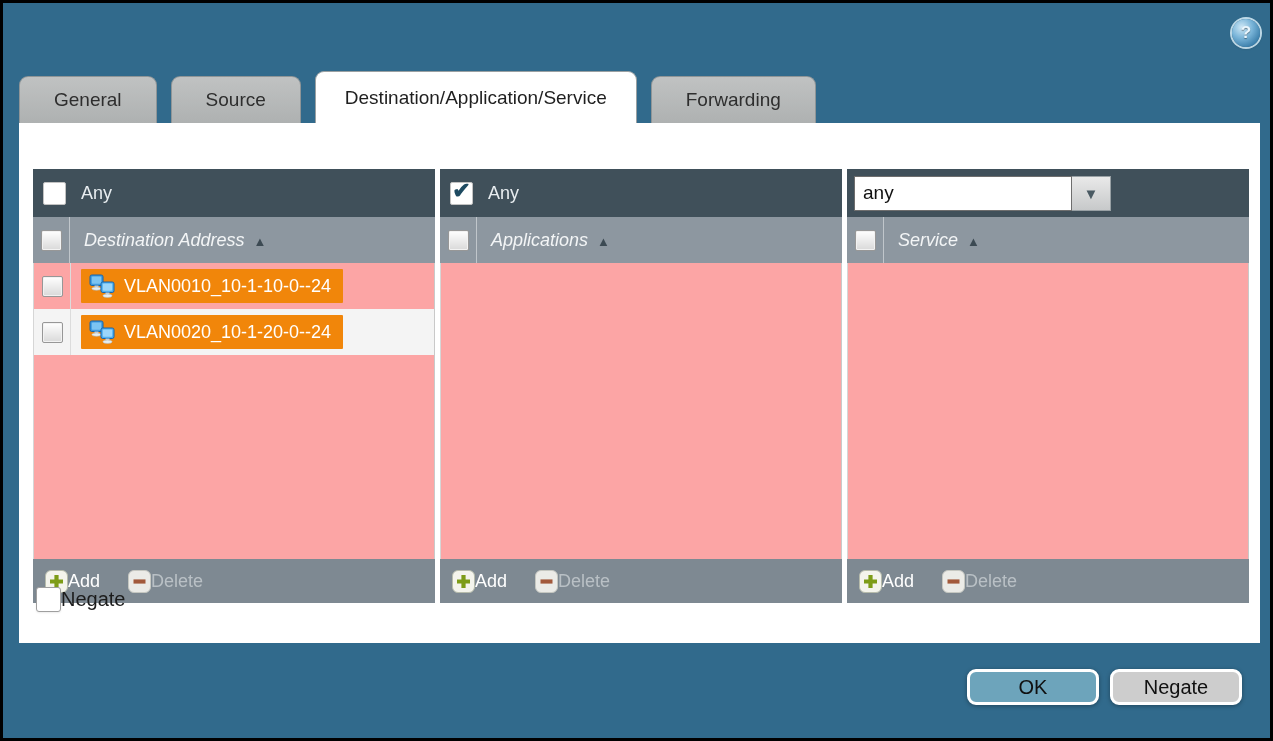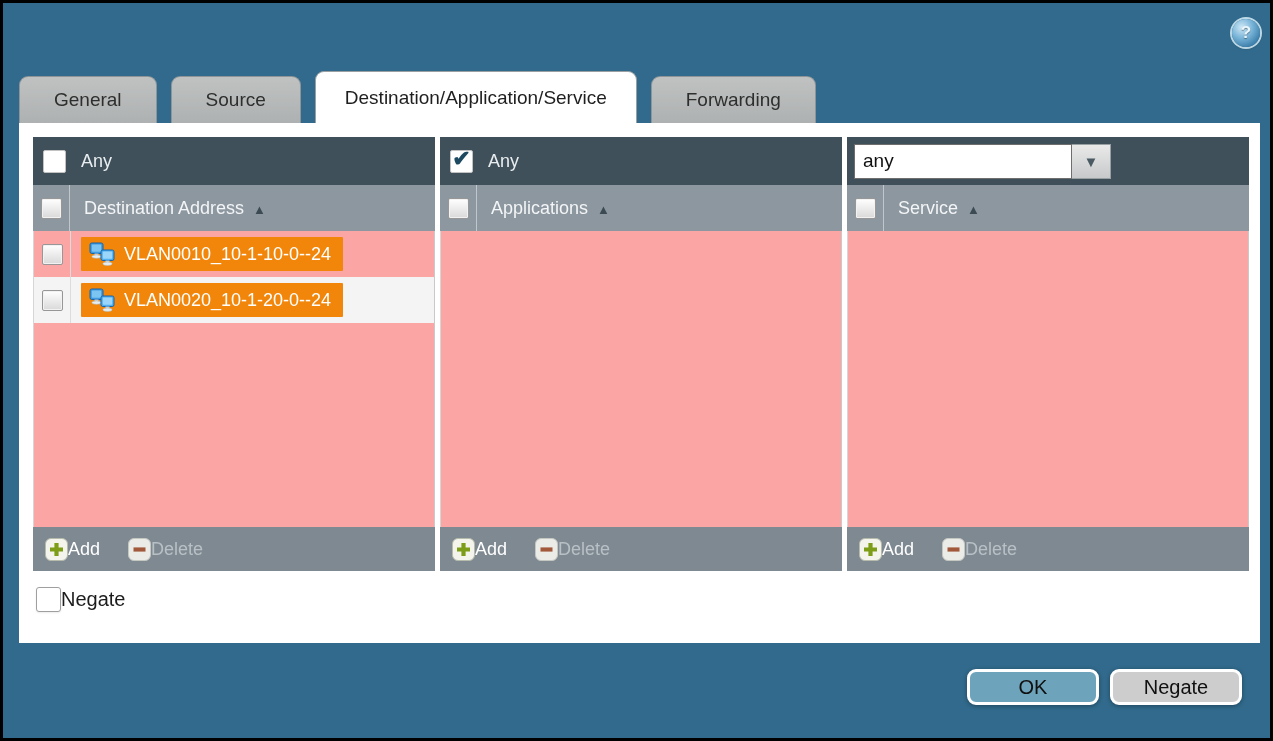--- a/index.html
+++ b/index.html
@@ -35,31 +35,31 @@
   }
   .tab.active {
     height:52px; background:#fff; color:#1f1f1f; padding:0 29px;
     border-color:#9aa0a2; position:relative; z-index:4;
   }
 
   
   .panel { position:absolute; left:16px; top:120px; width:1241px; height:520px; background:#fff; z-index:2; }
 
   .columns { position:absolute; left:14px; top:14px; display:flex; gap:5px; }
-  .col { width:402px; height:434px; display:flex; flex-direction:column; }
+  .col { width:402px; height:434px; display:flex; flex-direction:column;margin-top:32px; }
 
   .col-anyrow {
     height:48px; background:var(--header_dark,#40505a);
     display:flex; align-items:center; padding:0 10px; flex:0 0 auto;
   }
   .any-label { color:#e8edf0; font-size:18px; margin-left:15px; }
 
   .col-subheader {
     height:46px; background:var(--header_gray,#8d97a0);
-    display:flex; align-items:center; flex:0 0 auto; cursor:pointer;
+    display:flex; align-items:center; flex:0 0 auto; cursor:pointer;font-style:italic;
   }
   .cbcell {
     width:37px; height:100%; display:flex; align-items:center; justify-content:center;
     border-right:1px solid rgba(255,255,255,.45); flex:0 0 auto;
   }
   .sub-label { color:#f3f5f6; font-size:18px; margin-left:14px; }
   .sort-icon { color:#3c4a53; font-size:13px; margin-left:9px; padding-top:2px; }
 
   .col-list {
     flex:1 1 auto; background:#fca5a5; overflow:hidden;

